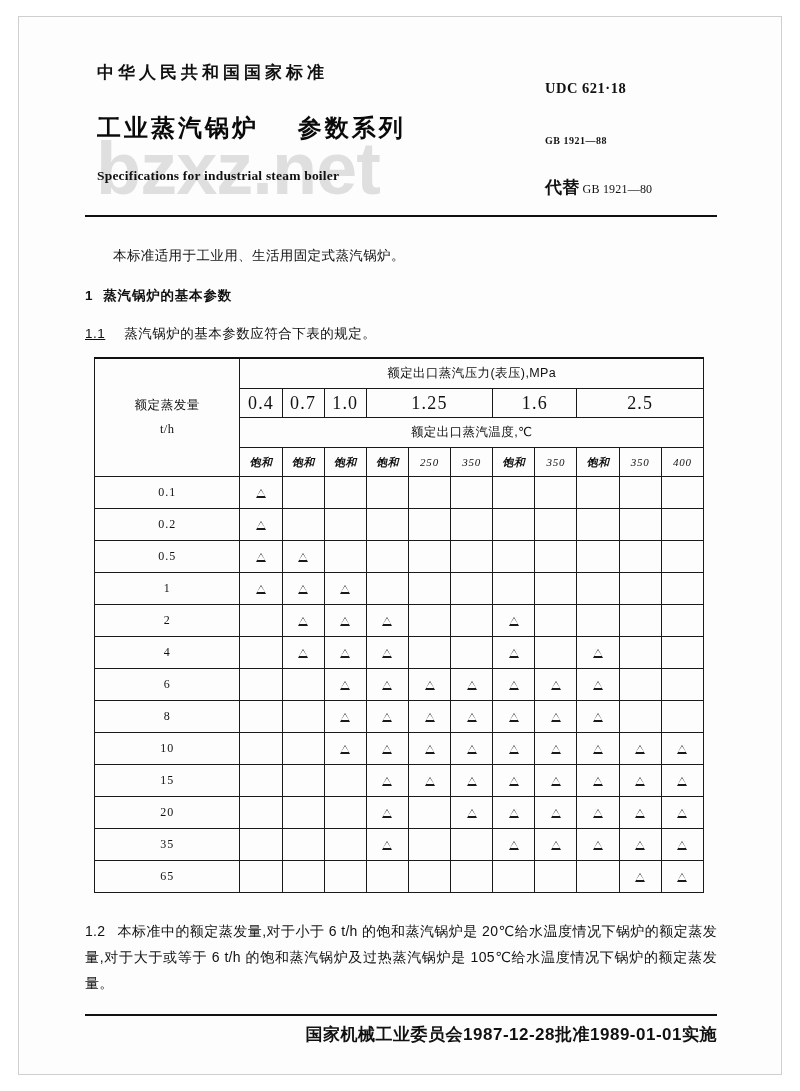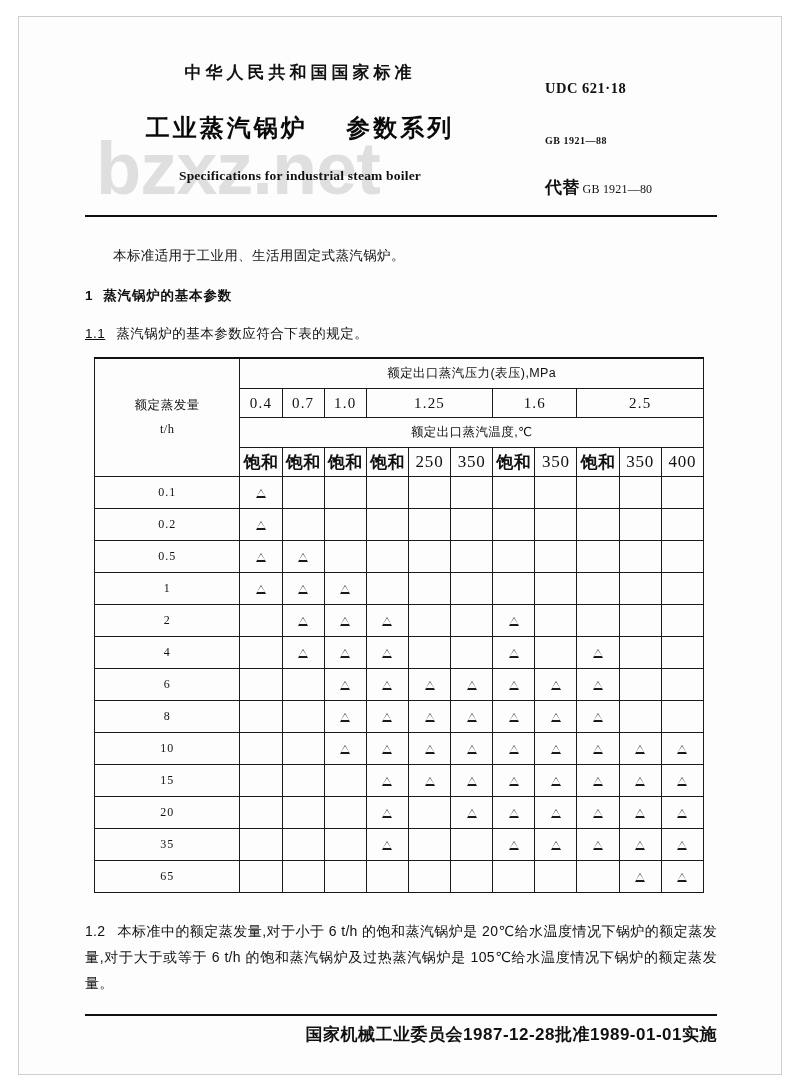--- a/index.html
+++ b/index.html
@@ -35,24 +35,23 @@
     width: 632px;
   }
 
   
   .hdr {
     position: relative;
     height: 150px;
   }
   .hdr-left {
     position: absolute;
-    left: 0;
+    left: 12px;
     top: 0;
     width: 430px;
-    text-align: center;
   }
   .natl-std {
     font-family: "Liberation Sans", "DejaVu Sans", sans-serif;
     font-weight: bold;
     font-size: 17px;
     letter-spacing: 4px;
     color: #111;
     margin-top: 6px;
   }
   .title-cn {
@@ -135,21 +134,21 @@
     letter-spacing: 0.8px;
   }
   .sec .num { margin-right: 10px; }
   .subsec {
     font-family: "Liberation Sans", "DejaVu Sans", sans-serif;
     font-size: 13.5px;
     color: #111;
     margin-top: 20px;
     letter-spacing: 0.5px;
   }
-  .subsec .num { margin-right: 11px; text-decoration: underline; }
+  .subsec .num { margin-right: 19px; text-decoration: underline; }
 
   
   table.spec {
     border-collapse: collapse;
     width: 610px;
     margin-top: 14px;
     margin-left: 9px;
     table-layout: fixed;
   }
   table.spec td, table.spec th {
@@ -173,27 +172,28 @@
     line-height: 1.9;
     letter-spacing: 0.6px;
   }
   table.spec .rowhdr-cell .unit {
     font-family: "Liberation Serif", "DejaVu Serif", serif;
     font-size: 12.5px;
     letter-spacing: 0.5px;
   }
   table.spec .press-cell {
     font-family: "Liberation Serif", "DejaVu Serif", serif;
-    font-size: 15px;
+    font-size: 18px;
     height: 28px;
     letter-spacing: 1.2px;
   }
   table.spec .temp-cell {
-    font-size: 17px;
+    font-size: 11px;
     height: 28px;
+    font-style: italic;
   }
   table.spec .temp-cell.cn {
     font-family: "Liberation Sans", "DejaVu Sans", sans-serif;
     font-weight: bold;
     letter-spacing: 0.5px;
   }
   table.spec .temp-cell.nm {
     font-family: "Liberation Serif", "DejaVu Serif", serif;
     letter-spacing: 0.8px;
   }

